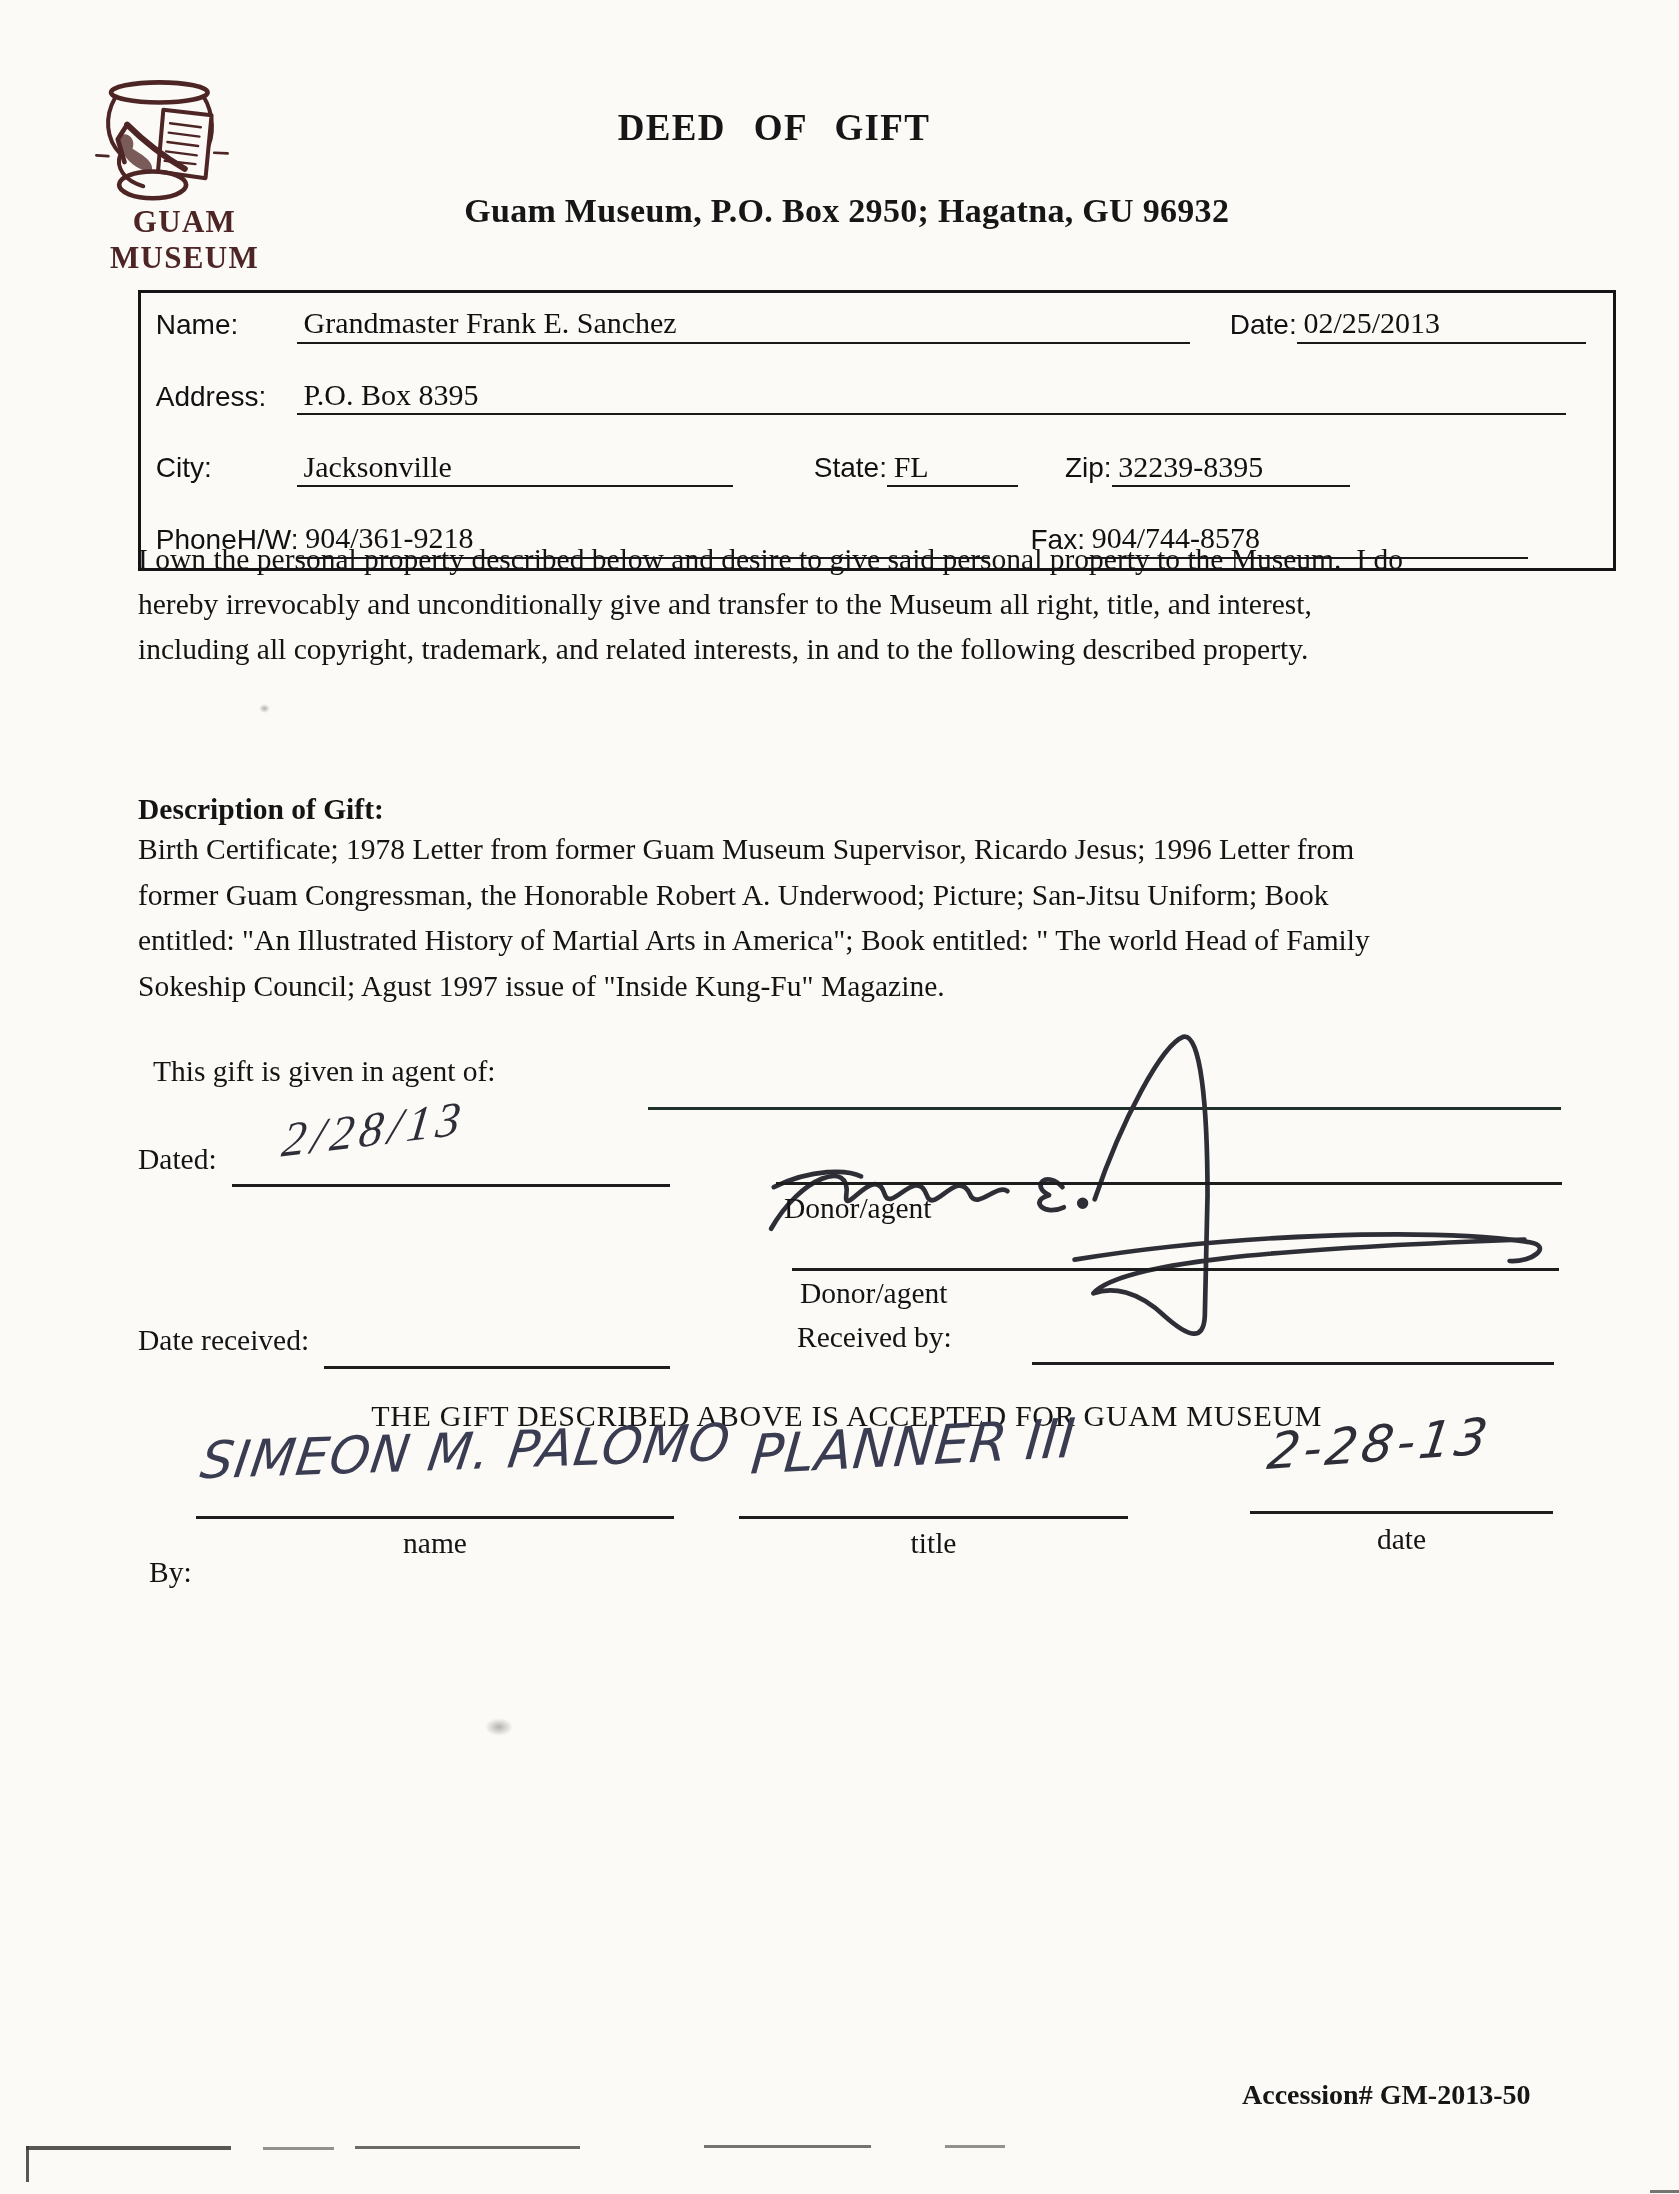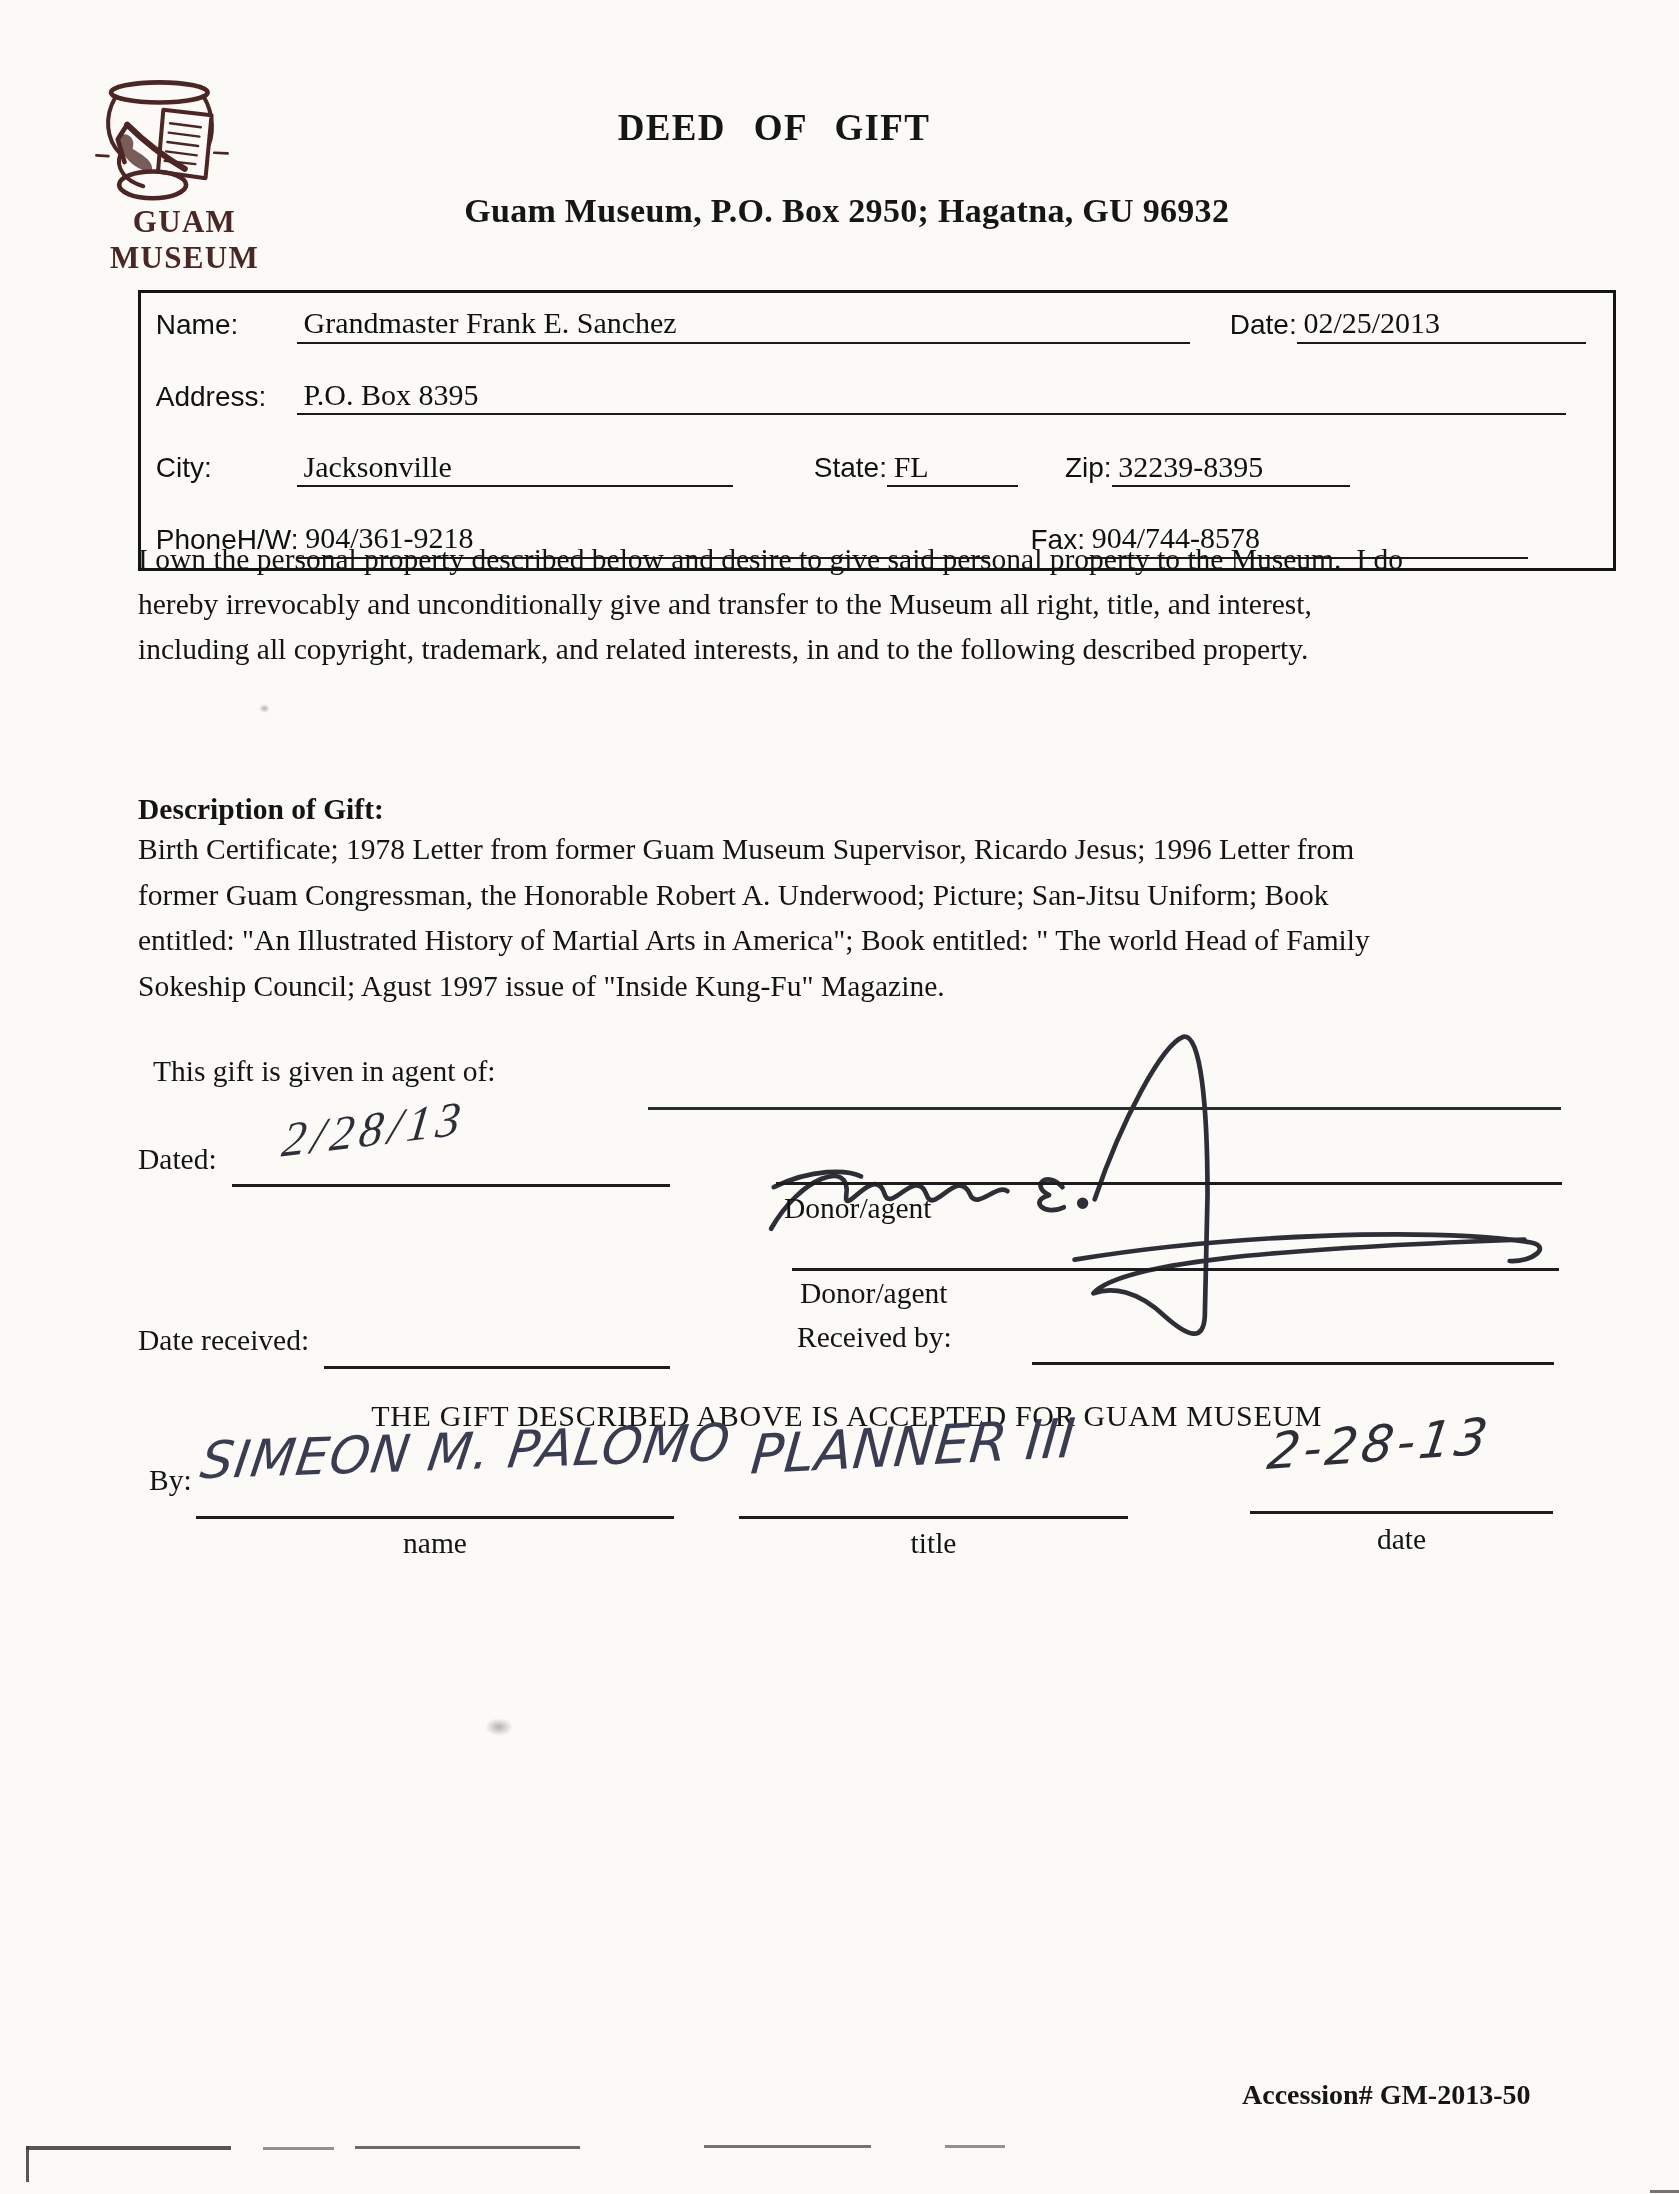--- a/index.html
+++ b/index.html
@@ -134,21 +134,21 @@
   <div class="rule" style="left:792px;top:1268px;width:767px;"></div>
   <div class="abs label44" style="left:800px;top:1277px;">Donor/agent</div>
 
   <div class="abs label44" style="left:138px;top:1324px;">Date received:</div>
   <div class="rule" style="left:324px;top:1366px;width:346px;"></div>
   <div class="abs label44" style="left:797px;top:1321px;">Received by:</div>
   <div class="rule" style="left:1032px;top:1362px;width:522px;"></div>
 
   <div class="abs accept-heading" style="left:0;top:1399px;width:100%;text-align:center;transform:translateX(6.7px);">THE GIFT DESCRIBED ABOVE IS ACCEPTED FOR GUAM MUSEUM</div>
 
-  <div class="abs label44" style="left:149px;top:1464px;">By:</div>
+  <div class="abs label44" style="left:149px;top:1556px;">By:</div>
   <div class="rule" style="left:196px;top:1516px;width:478px;"></div>
   <div class="rule" style="left:739px;top:1516px;width:389px;"></div>
   <div class="rule" style="left:1250px;top:1511px;width:303px;"></div>
   <div class="abs small-label" style="left:196px;top:1527px;width:478px;">name</div>
   <div class="abs small-label" style="left:739px;top:1527px;width:389px;">title</div>
   <div class="abs small-label" style="left:1250px;top:1523px;width:303px;">date</div>
 
   <div class="abs hand" style="left:201px;top:1422px;font-size:51px;color:var(--blueink);font-family:'DejaVu Sans',sans-serif;transform:rotate(-2deg) skewX(-10deg);letter-spacing:1.3px;">SIMEON M. PALOMO</div>
   <div class="abs hand" style="left:751px;top:1415px;font-size:54px;color:var(--blueink);font-family:'DejaVu Sans',sans-serif;transform:rotate(-3deg) skewX(-8deg);letter-spacing:0.7px;">PLANNER III</div>
   <div class="abs hand" style="left:1268px;top:1415px;font-size:50px;color:var(--ink);font-family:'DejaVu Sans',sans-serif;transform:rotate(-4deg) skewX(-12deg);letter-spacing:4px;">2-28-13</div>

